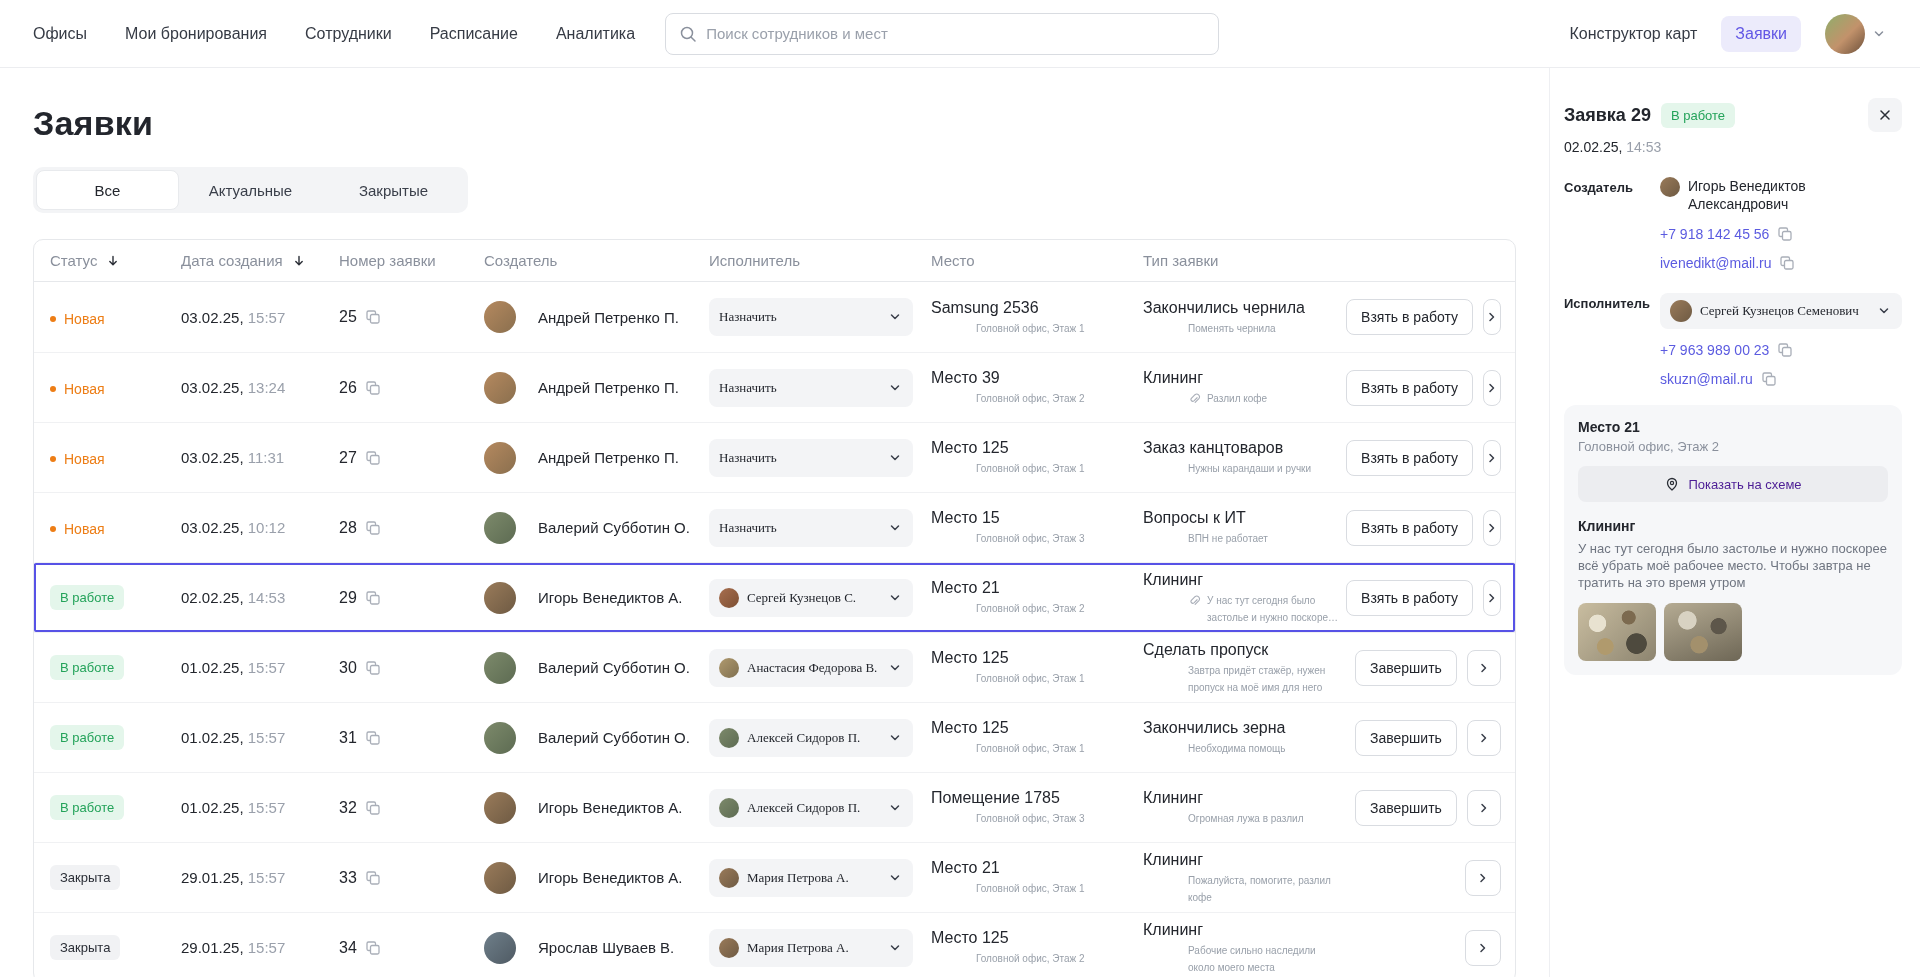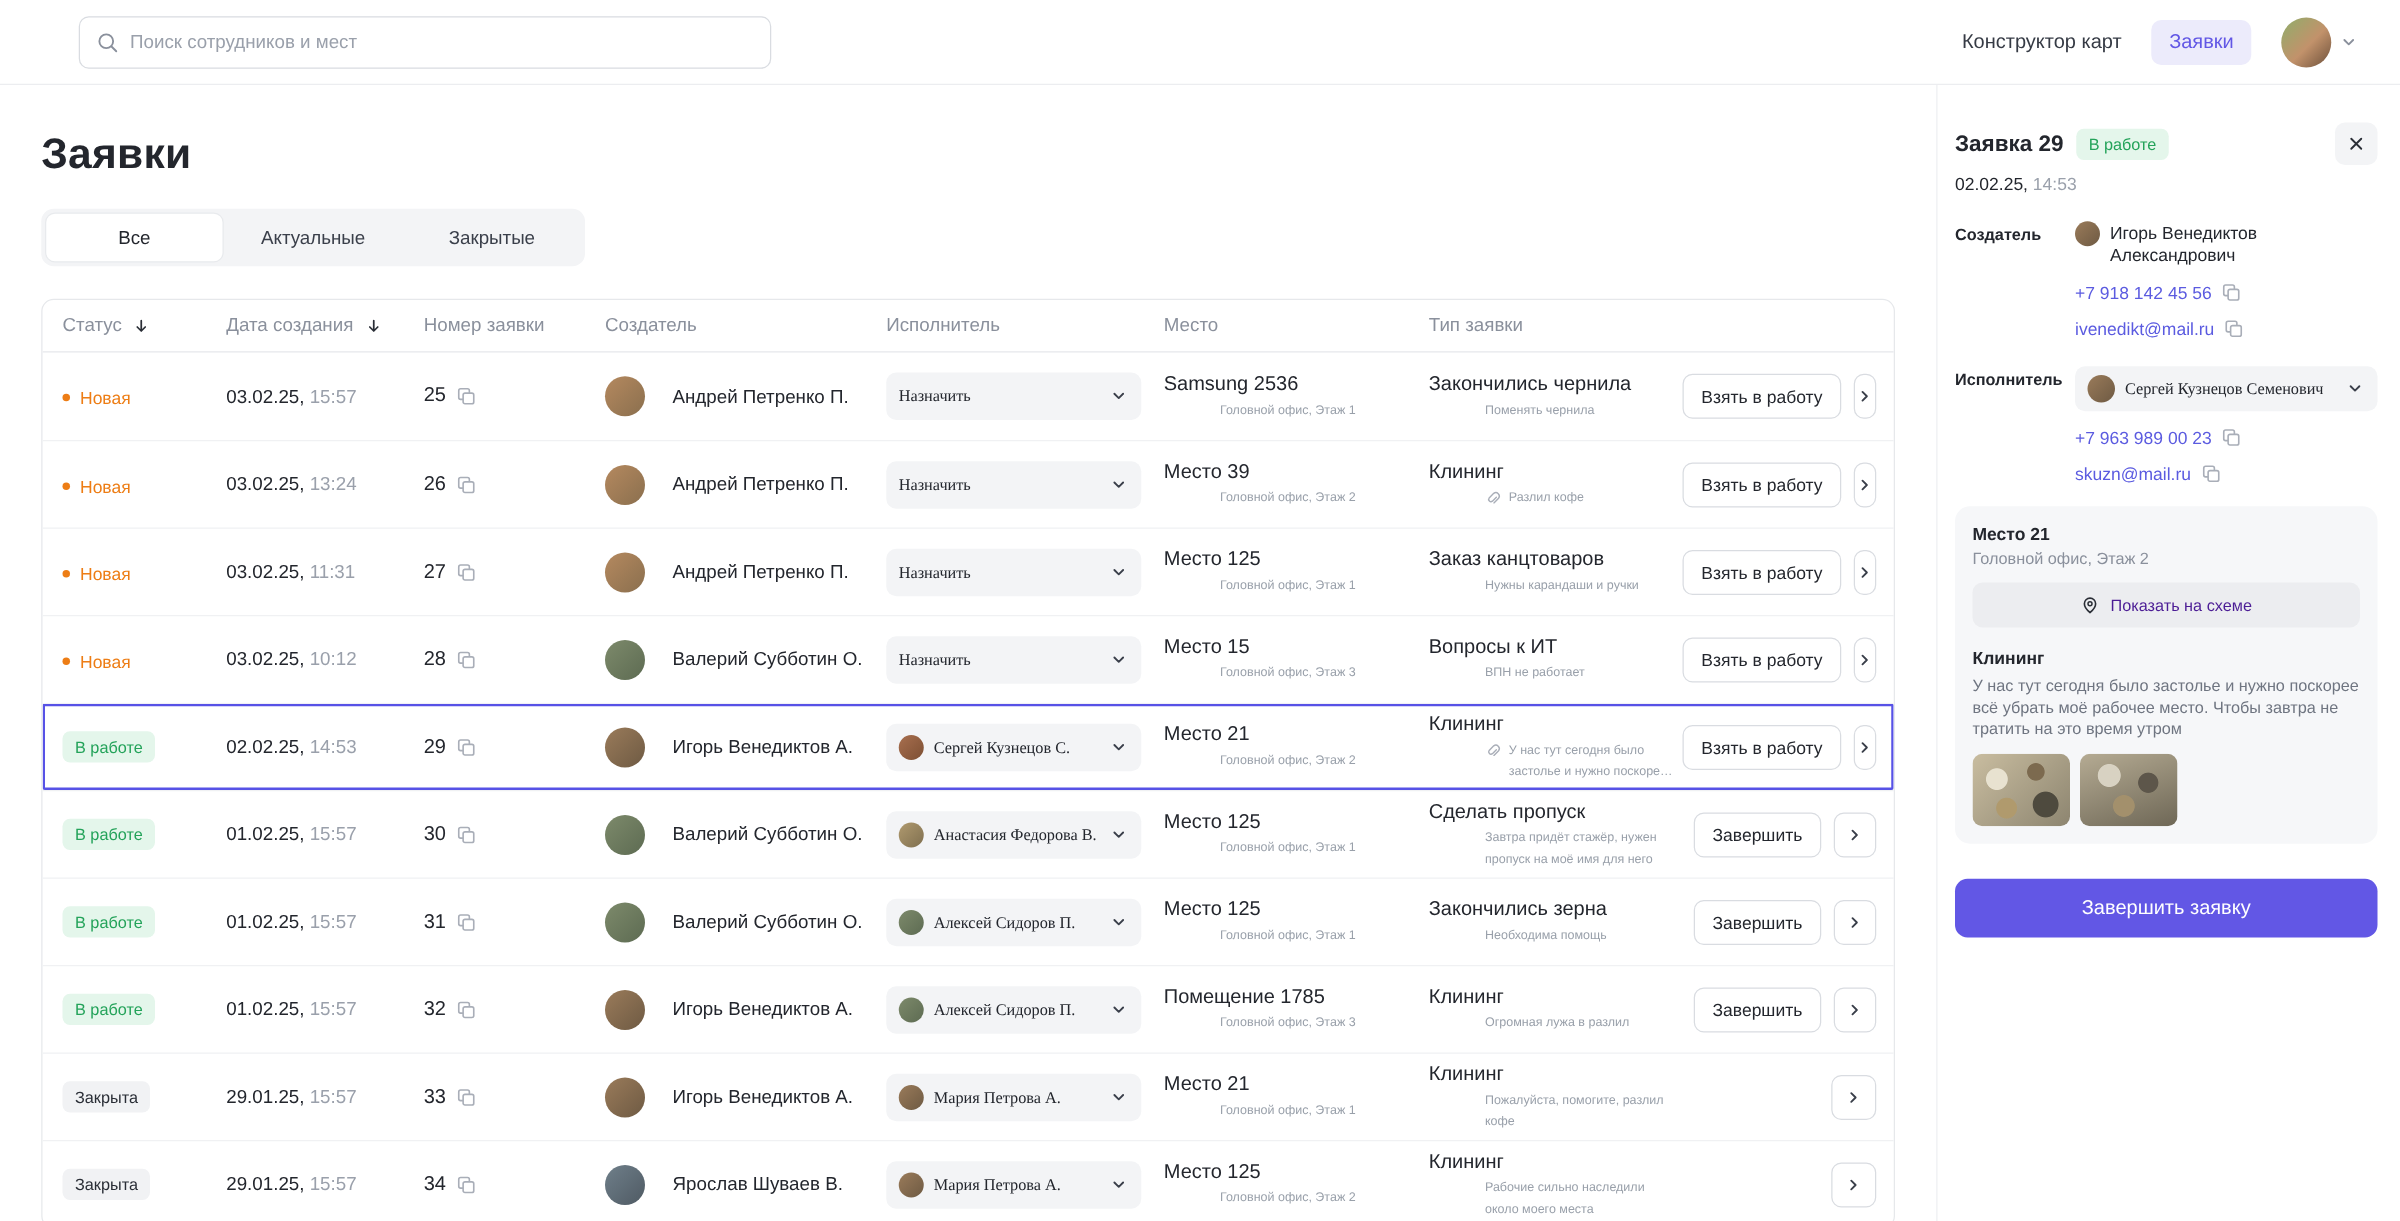--- a/index.html
+++ b/index.html
@@ -122,20 +122,27 @@
     radial-gradient(circle at 70% 40%, #5d564a 0 12%, transparent 13%),
     radial-gradient(circle at 45% 72%, #a3906c 0 14%, transparent 15%),
     linear-gradient(160deg,#b5ab93,#6e6756); }
   .btn-primary { margin-top:28px; width:100%; height:47px; background:#6257E5; color:#fff;
     border:none; border-radius:10px; font-size:16px; }
 </style>
 </head>
 <body>
 
 <header class="navbar">
+  <nav class="nav-links">
+      <span class="nav-link">Офисы</span>
+      <span class="nav-link">Мои бронирования</span>
+      <span class="nav-link">Сотрудники</span>
+      <span class="nav-link">Расписание</span>
+      <span class="nav-link">Аналитика</span>
+    </nav>
   <div class="search">
     <svg width="18" height="18" viewBox="0 0 18 18" fill="none">
         <circle cx="8" cy="8" r="5.5" stroke="#8A909C" stroke-width="1.5"></circle>
         <path d="M12.2 12.2L16 16" stroke="#8A909C" stroke-width="1.5" stroke-linecap="round"></path>
       </svg>
     <input placeholder="Поиск сотрудников и мест" style="">
   </div>
   <div class="navbar-right">
     <span class="nav-link">Конструктор карт</span>
     <span class="nav-pill">Заявки</span>
@@ -702,15 +709,14 @@
         <span>Показать на схеме</span>
       </button>
       <div class="c-type">Клининг</div>
       <div class="c-desc">У нас тут сегодня было застолье и нужно поскорее всё убрать моё рабочее место. Чтобы завтра не тратить на это время утром</div>
       <div class="thumbs">
         <div class="thumb t-a"></div>
         <div class="thumb t-b"></div>
       </div>
     </div>
 
-    <button class="btn-primary">Завершить заявку</button>
   </aside>
 </div>
 
 </body></html>

